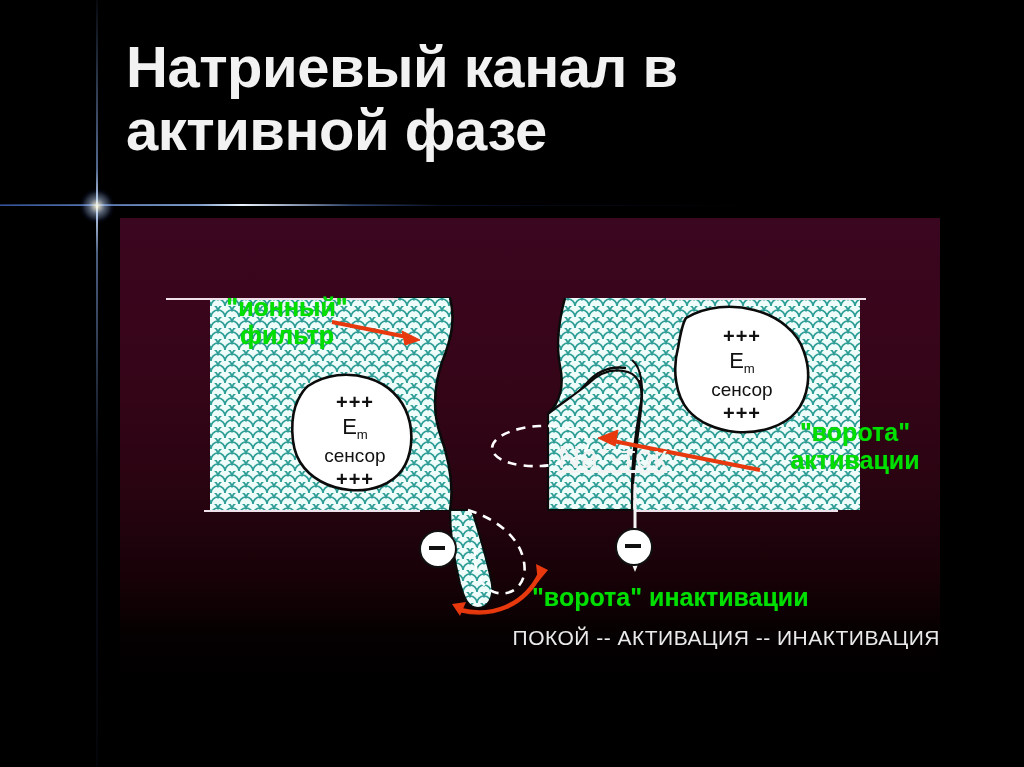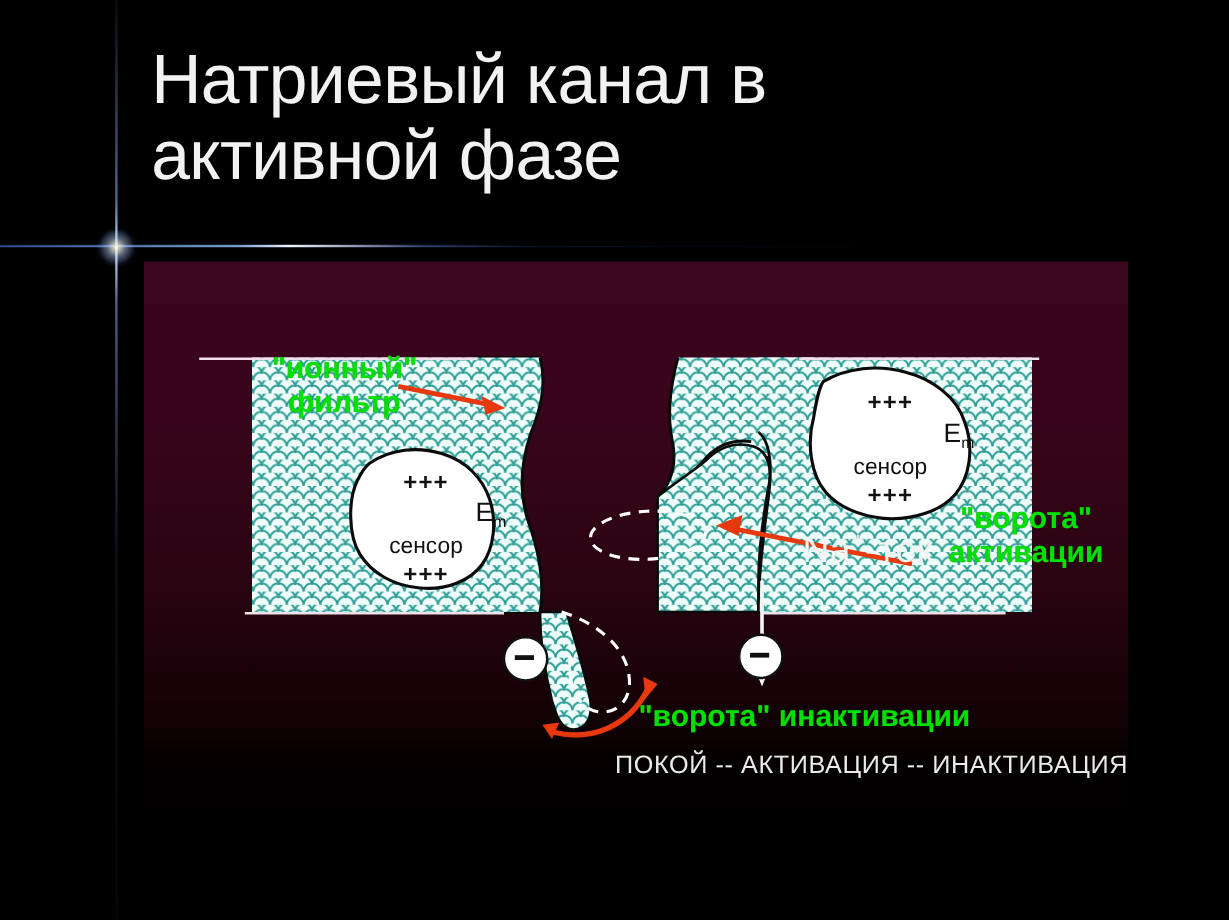--- a/index.html
+++ b/index.html
@@ -29,21 +29,21 @@
   }
   .flare-h2{
     position:absolute;left:0;top:205px;width:1024px;height:1px;
     background:linear-gradient(to right, rgba(60,110,230,0.45) 0%, rgba(60,110,230,0.25) 30%, rgba(40,80,200,0.10) 55%, rgba(0,0,0,0) 75%);
   }
 
   
   #title{
     position:absolute;left:126px;top:36px;width:790px;
     color:#f2f2f2;
-    font-size:58px;line-height:1.08;font-weight:normal;
+    font-size:58px;line-height:1.08;font-weight:bold;
     letter-spacing:-0.5px;
     text-shadow:3px 3px 0 rgba(0,0,0,0.55), 1px 1px 0 rgba(0,0,0,0.4);
     white-space:pre-line;
   }
 
   
   #figure{
     position:absolute;left:120px;top:218px;width:820px;height:468px;
     overflow:hidden;
     background:linear-gradient(to bottom, #3b0620 0%, #370519 30%, #2b0412 55%, #180208 76%, #060000 90%, #000000 100%);
@@ -55,43 +55,43 @@
     position:absolute;left:0;bottom:0;width:820px;height:74px;
     background:linear-gradient(to bottom, rgba(10,0,4,0.0) 0%, #050001 35%, #000 100%);
   }
   #caption-text{
     position:absolute;left:0;top:14px;width:820px;text-align:right;
     color:#eaeaea;font-size:21px;letter-spacing:0.5px;
   }
 
   
   #na-label{
-    position:absolute;left:438px;top:222px;width:220px;text-align:right;
-    color:#f3f3f3;font-size:31px;letter-spacing:0.5px;
+    position:absolute;left:438px;top:222px;width:220px;text-align:left;
+    color:#f3f3f3;font-size:31px;letter-spacing:0.5px;text-decoration:underline;
   }
   #na-label sup{font-size:0.62em;vertical-align:super;}
 
   
   #na-arrow{position:absolute;left:500px;top:266px;width:30px;height:90px;}
 
   
   .glabel{
     position:absolute;color:#00e000;font-size:25px;font-weight:bold;
     line-height:1.12;white-space:pre-line;text-shadow:0 0 1px rgba(0,120,0,0.7);
   }
   #lbl-filter{left:82px;top:75px;width:170px;text-align:center;}
   #lbl-activation{left:640px;top:200px;width:190px;text-align:center;}
   #lbl-inactivation{left:412px;top:365px;width:330px;text-align:left;}
 
   
   .sensor-text{
     position:absolute;color:#111;text-align:center;font-size:19px;line-height:1.22;
     font-family:"Liberation Sans","DejaVu Sans",sans-serif;
   }
-  .sensor-text .em{font-size:22px;text-align:right;}
+  .sensor-text .em{font-size:22px;}
   .sensor-text .em sub{font-size:0.6em;vertical-align:sub;}
   .sensor-text .pp{font-size:20px;font-weight:bold;letter-spacing:1px;}
 
   
   .minus-badge{
     position:absolute;width:34px;height:34px;border-radius:50%;
     background:#fff;border:2px solid #111;
   }
   .minus-badge i{
     position:absolute;left:8px;top:14px;width:16px;height:4px;background:#111;font-style:normal;

